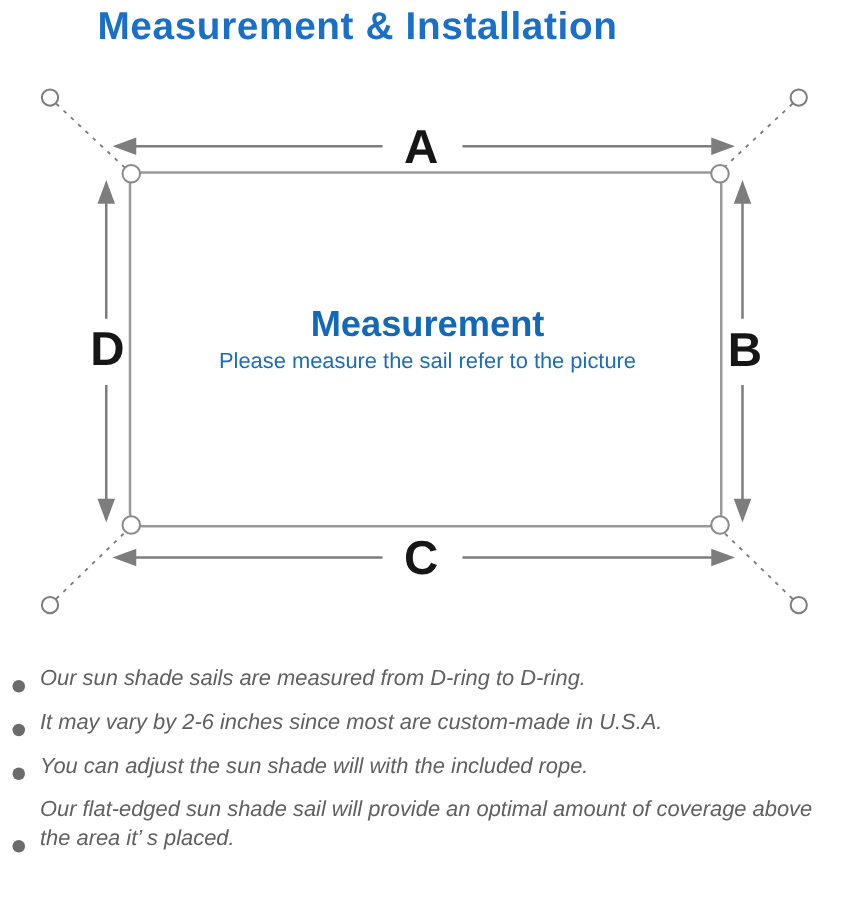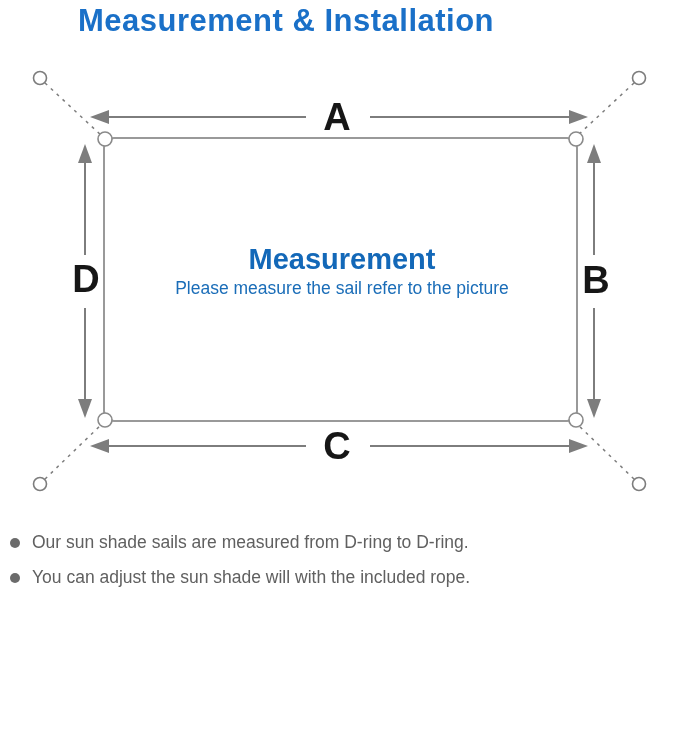--- a/index.html
+++ b/index.html
@@ -83,25 +83,26 @@
     position: absolute;
     top: 531px;
     left: 8px;
     width: 660px;
     margin: 0;
     padding: 0;
     list-style: none;
   }
   ul.notes li {
     display: flex;
-    align-items: flex-start;
+    align-items: flex-end;
     margin-bottom: 12px;
     color: var(--text_gray, #606060);
     font-size: 17.5px;
     line-height: 23px;
+    font-style: italic;
   }
   ul.notes .dot {
     flex: 0 0 auto;
     width: 10px;
     height: 10px;
     border-radius: 50%;
     background: var(--bullet_gray, #6b6b6b);
     margin: 7px 12px 0 2px;
   }
   ul.notes .txt {
@@ -170,17 +171,25 @@
     <text class="center-subtitle" x="342" y="294" text-anchor="middle">Please measure the sail refer to the picture</text>
   </svg>
 
   <ul class="notes">
     <li>
       <span class="dot"></span>
       <span class="txt">Our sun shade sails are measured from D-ring to D-ring.</span>
     </li>
     <li>
       <span class="dot"></span>
+      <span class="txt">It may vary by 2-6 inches since most are custom-made in U.S.A.</span>
+    </li>
+    <li>
+      <span class="dot"></span>
       <span class="txt">You can adjust the sun shade will with the included rope.</span>
+    </li>
+    <li>
+      <span class="dot"></span>
+      <span class="txt">Our flat-edged sun shade sail will provide an optimal amount of coverage above the area it’ s placed.</span>
     </li>
   </ul>
 
 </div>
 
 </body></html>

